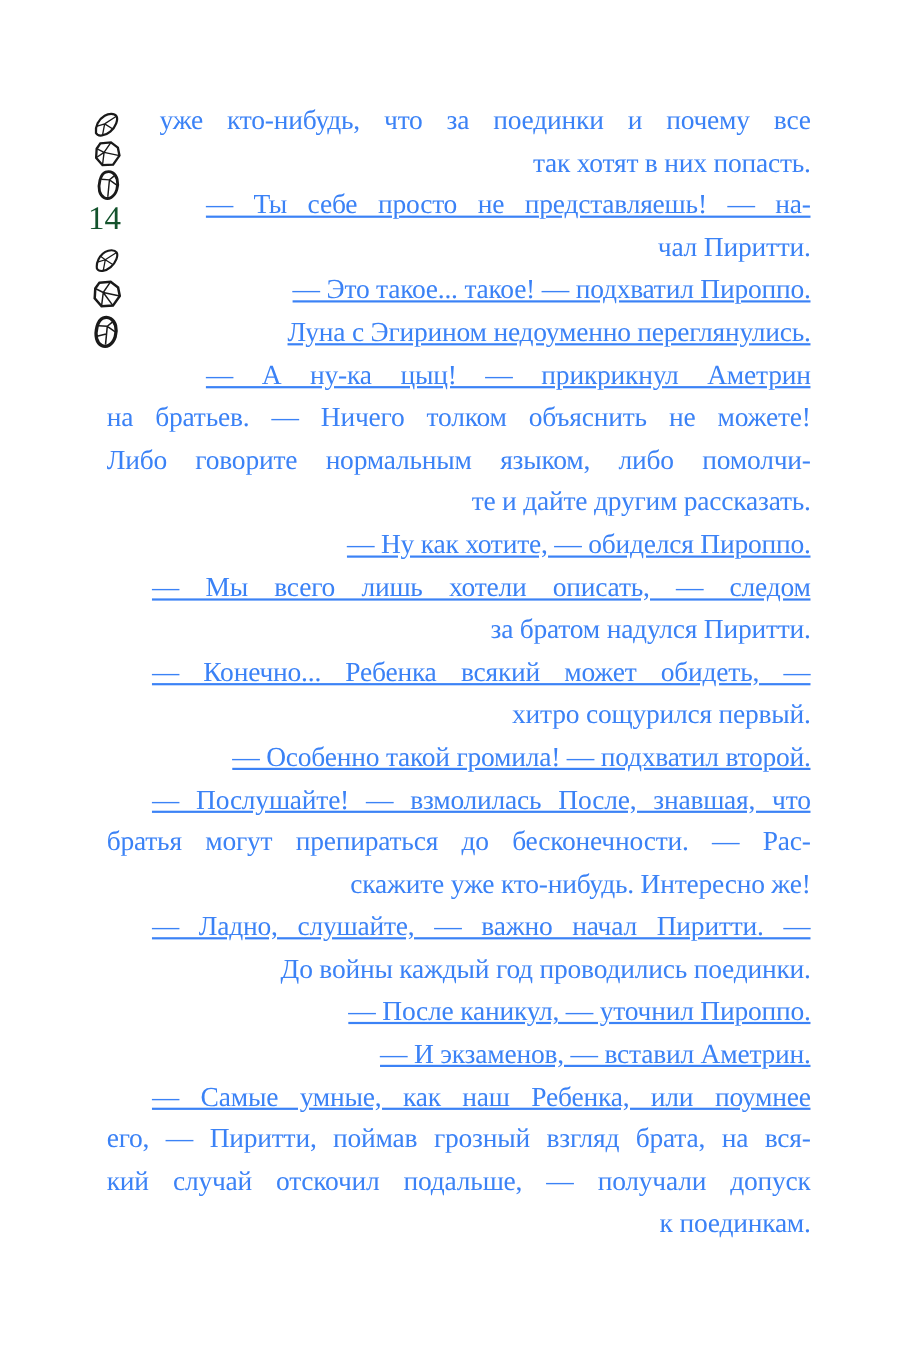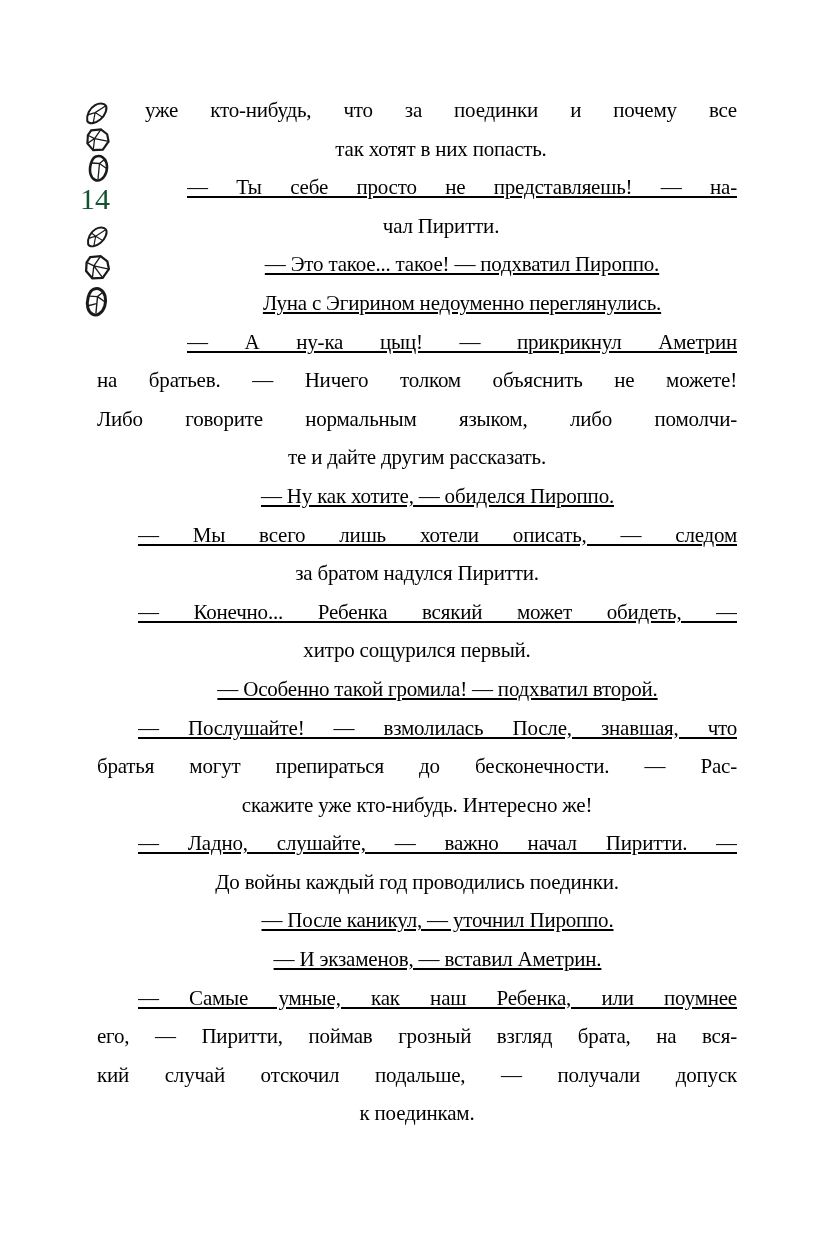--- a/index.html
+++ b/index.html
@@ -15,30 +15,30 @@
     overflow: hidden;
     font-family: "Liberation Serif", "DejaVu Serif", serif;
     color: #1d1d1b;
   }
   
   .text-block {
     position: absolute;
     left: 97px;
     top: 91px;
     width: 640px;
-    font-size: 21px;
+    font-size: 25px;
     letter-spacing: -0.2px;
-    color: #000000;
+    color: #3b82f6;
   }
   .para { margin: 0; padding: 0; }
   .line {
     height: 38.6px;
     line-height: 38.6px;
     overflow: hidden;
-    text-align: center;
+    text-align: right;
   }
   .line.just {
     text-align: justify;
     text-align-last: justify;
   }
   
   .i-side     { margin-left: 48px; }
   .i-sidepara { margin-left: 90px; text-decoration: underline; }
   .i-para     { margin-left: 41px; text-decoration: underline; }
   .i-none     { margin-left: 0; }

